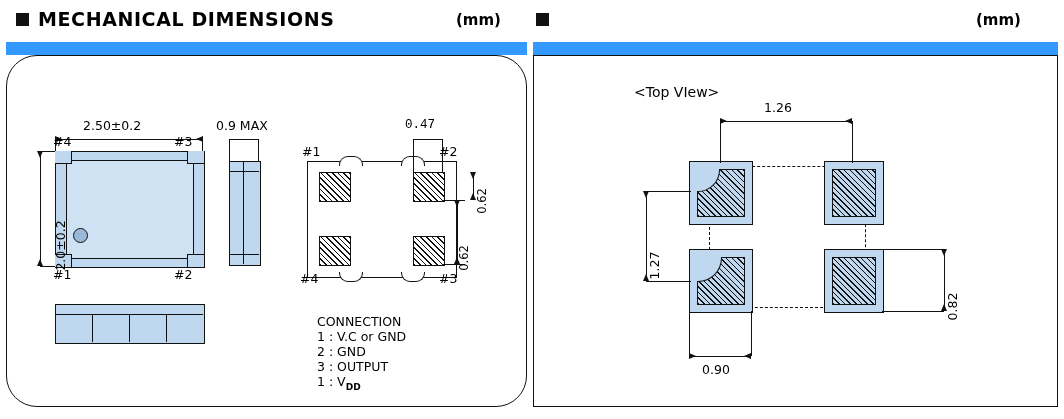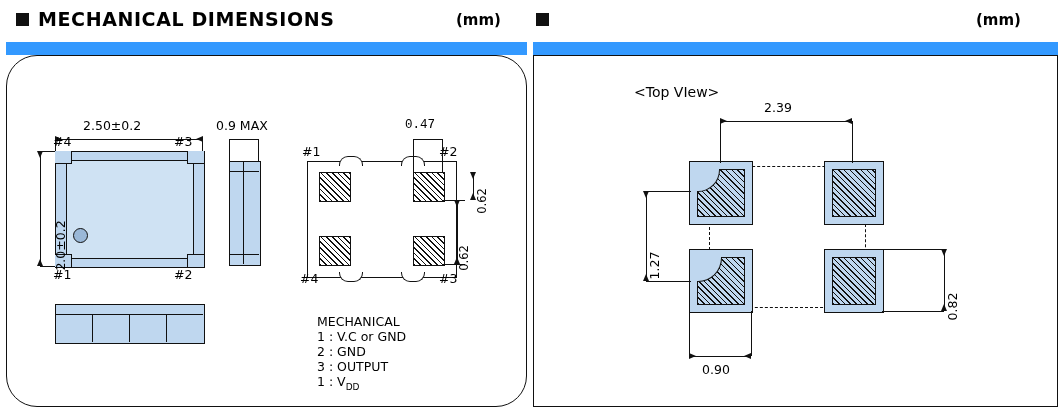--- a/index.html
+++ b/index.html
@@ -42,21 +42,21 @@
   
   .pkg{position:absolute;border:1.6px solid #111;background:#bfd7ef;}
   .pkgInner{position:absolute;border:1.3px solid #111;background:#cfe2f3;}
   .pad{position:absolute;background:
       repeating-linear-gradient(45deg,#111 0 1px,transparent 1px 4px);
       border:1px solid #111;}
   .padblue{position:absolute;background:#bfd7ef;border:1px solid #111;}
 
   .conn{position:absolute;font-size:12.5px;line-height:15px;}
   .conn div{white-space:nowrap;}
-  sub{font-size:9px;}
+  sub{font-size:9px;font-weight:bold;}
 
   .topview{position:absolute;font-size:14px;}
 </style>
 </head>
 <body>
 
 <div class="page">
 
   <div class="hdr" id="hdr-left">
     <div class="sq"></div>
@@ -145,21 +145,21 @@
     <div class="dimtxt v" style="left:462px;top:138px;transform:rotate(-90deg);font-size:11.5px;">0.62</div>
 
     <div class="ln vl" style="left:450px;top:144px;height:64px;"></div>
     <div class="arw d" style="left:446.5px;top:144px;"></div>
     <div class="arw u" style="left:446.5px;top:201px;"></div>
     <div class="ln hl" style="left:436px;top:144px;width:22px;"></div>
     <div class="ln hl" style="left:436px;top:208px;width:22px;"></div>
     <div class="dimtxt v" style="left:444px;top:195px;transform:rotate(-90deg);font-size:11.5px;">0.62</div>
 
     <div class="conn" style="left:310px;top:258px;">
-      <div>MECHANICAL</div>
+      <div>CONNECTION</div>
       <div>1 : V.C or GND</div>
       <div>2 : GND</div>
       <div>3 : OUTPUT</div>
       <div><span>1 :  V</span><sub>DD</sub></div>
     </div>
   </div>
 
   <div class="panel" id="panel-right">
 
     <div class="topview" style="left:100px;top:28px;">&lt;Top VIew&gt;</div>
@@ -178,21 +178,21 @@
     <div style="position:absolute;left:163px;top:201px;width:24px;height:24px;background:#bfd7ef;border-right:1px solid #111;border-bottom:1px solid #111;border-radius:0 0 24px 0;"></div>
 
     <div class="padblue" style="left:290px;top:193px;width:58px;height:62px;border:1.4px solid #111;"></div>
     <div class="pad" style="left:298px;top:201px;width:42px;height:46px;"></div>
 
     <div class="ln hl" style="left:186px;top:65px;width:132px;"></div>
     <div class="arw r" style="left:186px;top:61.5px;"></div>
     <div class="arw l" style="left:311px;top:61.5px;"></div>
     <div class="ln vl" style="left:186px;top:65px;height:42px;"></div>
     <div class="ln vl" style="left:318px;top:65px;height:42px;"></div>
-    <div class="dimtxt" style="left:230px;top:44px;">2.39</div>
+    <div class="dimtxt" style="left:230px;top:44px;">1.26</div>
 
     <div class="ln vl" style="left:112px;top:135px;height:90px;"></div>
     <div class="arw d" style="left:108.5px;top:135px;"></div>
     <div class="arw u" style="left:108.5px;top:218px;"></div>
     <div class="ln hl" style="left:112px;top:135px;width:45px;"></div>
     <div class="ln hl" style="left:112px;top:225px;width:45px;"></div>
     <div class="dimtxt v" style="left:107px;top:202px;transform:rotate(-90deg);">1.27</div>
 
     <div class="ln vl" style="left:410px;top:193px;height:62px;"></div>
     <div class="arw d" style="left:406.5px;top:193px;"></div>

